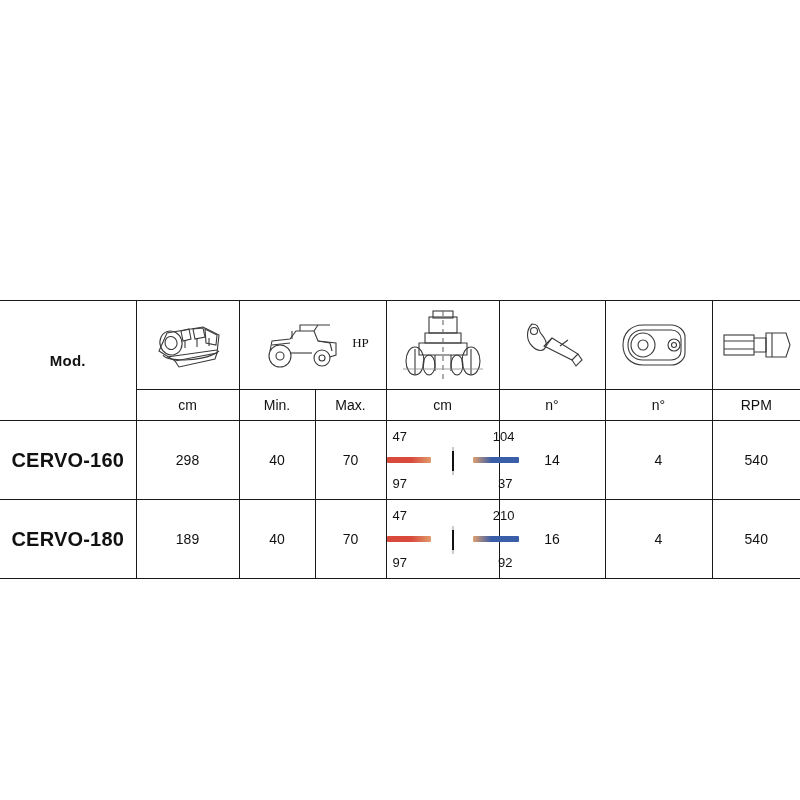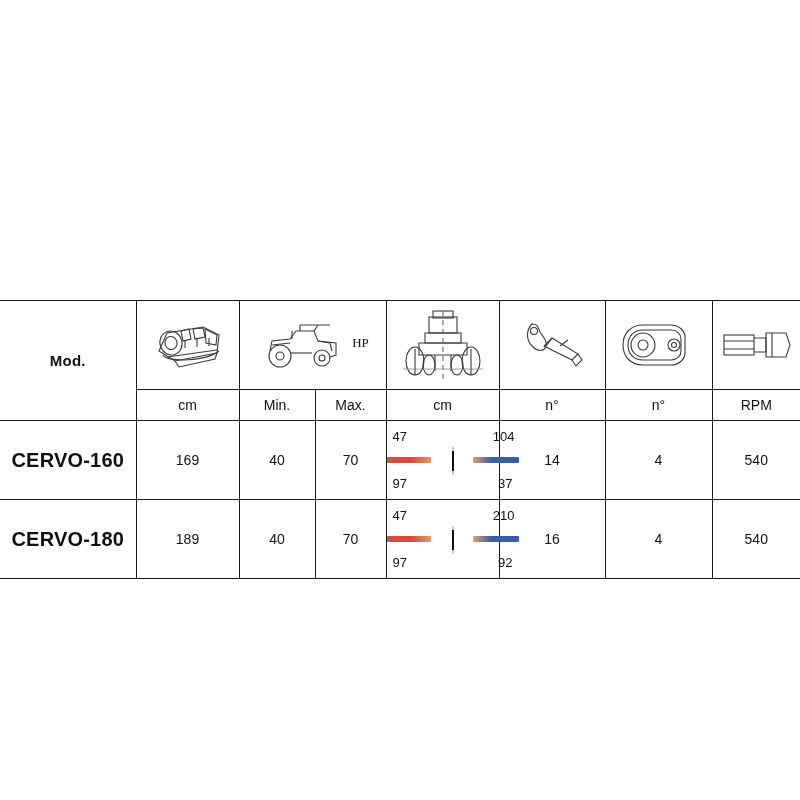--- a/index.html
+++ b/index.html
@@ -280,21 +280,21 @@
       <td><span class="unit-label">Min.</span></td>
       <td><span class="unit-label">Max.</span></td>
       <td><span class="unit-label">cm</span></td>
       <td><span class="unit-label">n°</span></td>
       <td><span class="unit-label">n°</span></td>
       <td><span class="unit-label">RPM</span></td>
     </tr>
 
     <tr class="row-data">
       <td><span class="model-name">CERVO-160</span></td>
-      <td><span>169</span></td>
+      <td><span>298</span></td>
       <td><span>40</span></td>
       <td><span>70</span></td>
       <td>
         <div class="range-diagram">
           <span class="num n-tl">47</span>
           <span class="num n-tr">104</span>
           <span class="bar bar-left"></span>
           <span class="bar bar-right"></span>
           <span class="axis"></span>
           <span class="tick"></span>

